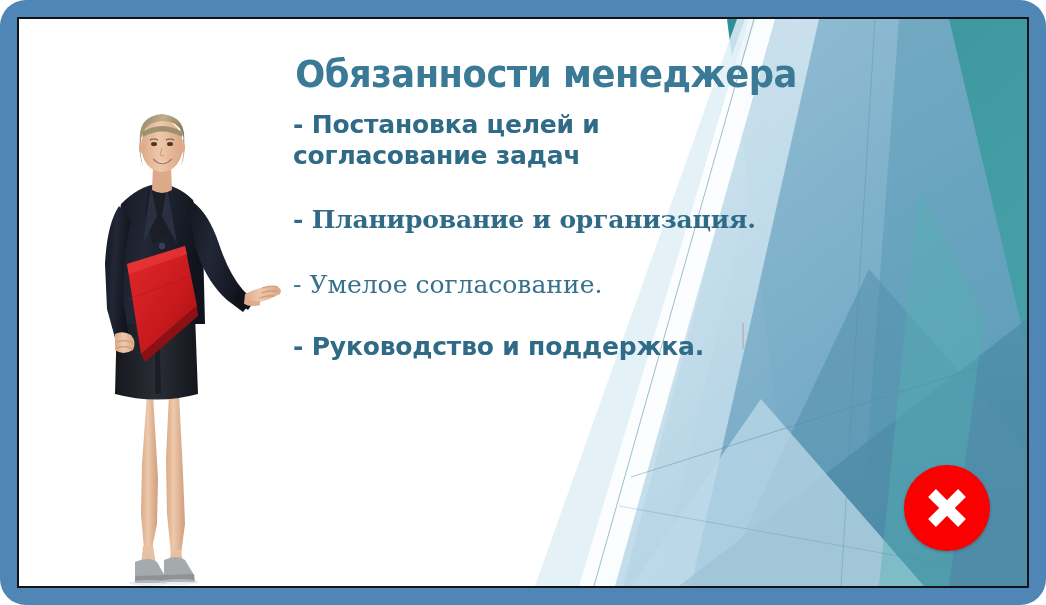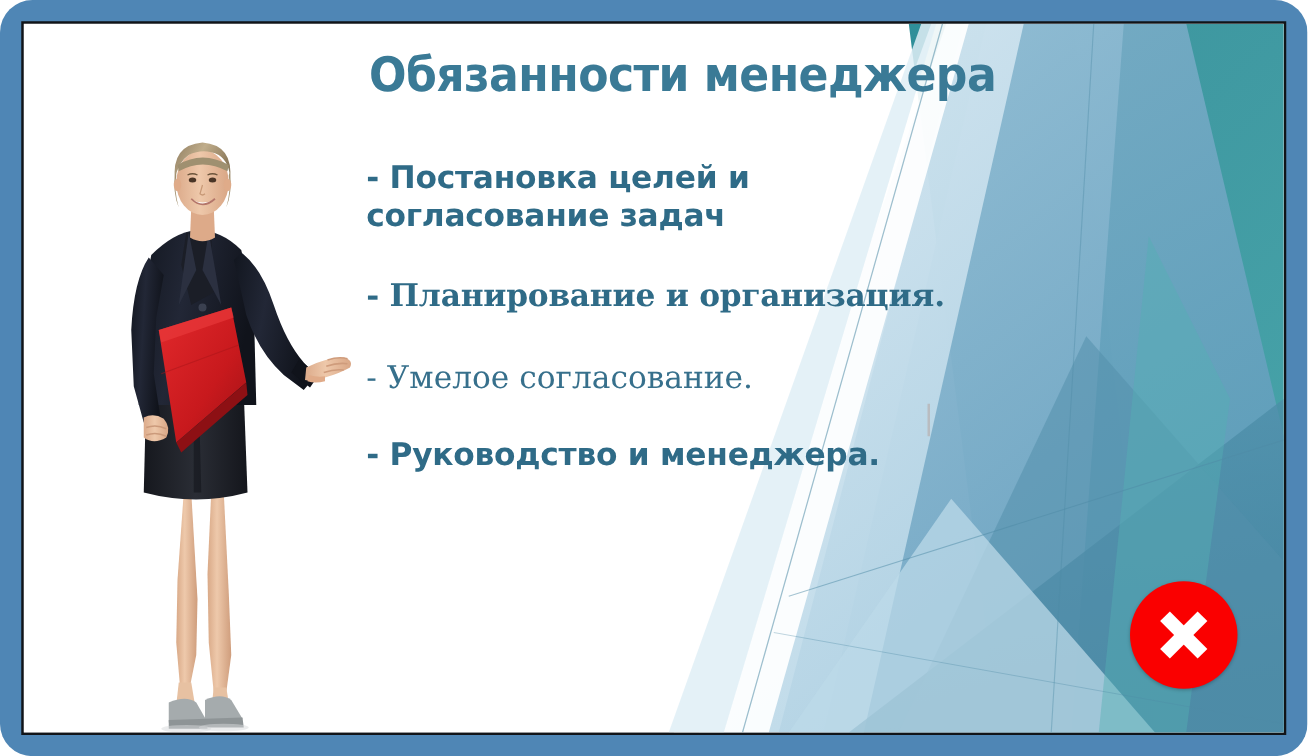--- a/index.html
+++ b/index.html
@@ -47,42 +47,42 @@
     inset: 0;
     width: 100%;
     height: 100%;
     pointer-events: none;
   }
 
   
   #title-block {
     position: absolute;
     left: 258px;
-    top: 22px;
+    top: 36px;
     width: 520px;
     text-align: center;
     z-index: 5;
   }
   #slide-title {
     margin: 0;
     font-family: "DejaVu Sans", sans-serif;
     font-weight: bold;
     font-size: 38px;
     line-height: 1.05;
     letter-spacing: -0.5px;
     color: #3a7a96;
     transform: scaleX(0.93);
     transform-origin: center;
     white-space: nowrap;
   }
 
   #bullet-list {
     position: absolute;
     left: 274px;
-    top: 108px;
+    top: 91px;
     width: 500px;
     z-index: 5;
   }
   .bullet {
     margin: 0 0 20px 0;
     color: #2f6b87;
   }
   .bullet:last-child { margin-bottom: 0; }
 
   .bullet.sans {
@@ -328,21 +328,21 @@
     <div id="text-caret"></div>
 
     <div id="title-block">
       <h1 id="slide-title">Обязанности менеджера</h1>
     </div>
 
     <div id="bullet-list">
       <p class="bullet sans b1">- Постановка целей и согласование задач</p>
       <p class="bullet serif b2">- Планирование и организация.</p>
       <p class="bullet serif-light b4">- Умелое согласование.</p>
-      <p class="bullet sans">- Руководство и менеджера.</p>
+      <p class="bullet sans">- Руководство и поддержка.</p>
     </div>
 
     <button id="close-button" aria-label="close">
       <svg width="86" height="86" viewBox="0 0 86 86" xmlns="http://www.w3.org/2000/svg">
         <g stroke="#ffffff" stroke-width="11" stroke-linecap="butt">
           <line x1="28" y1="28" x2="58" y2="58"></line>
           <line x1="58" y1="28" x2="28" y2="58"></line>
         </g>
       </svg>
     </button>

